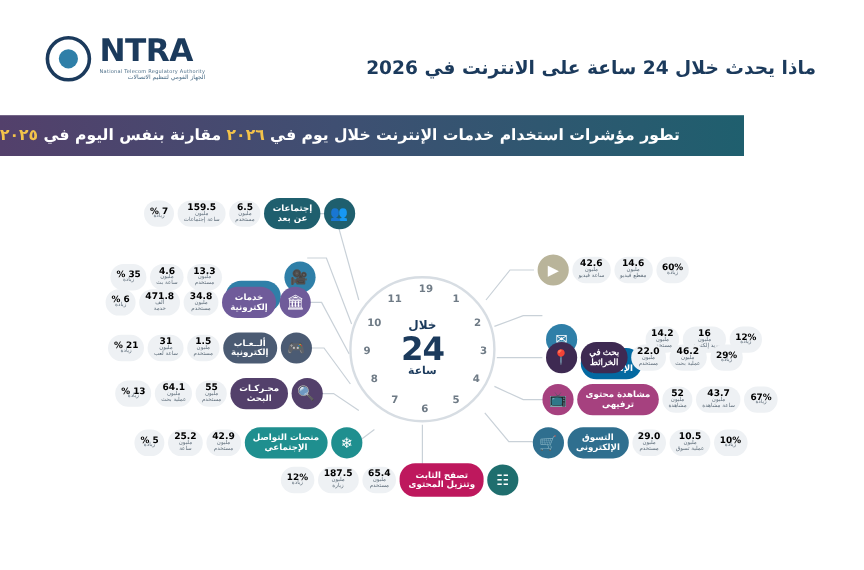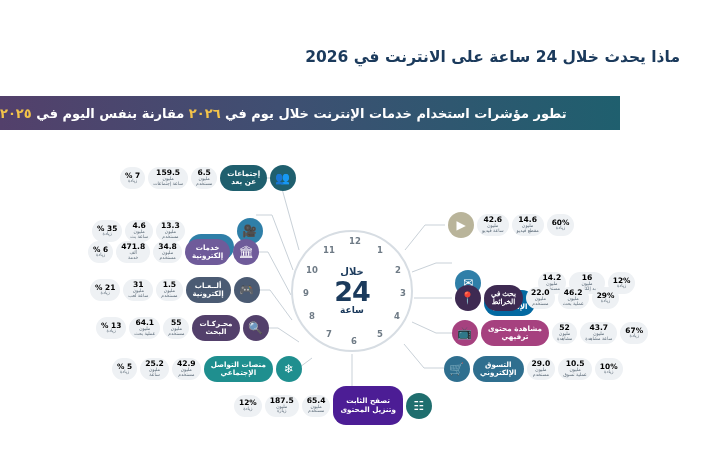--- a/index.html
+++ b/index.html
@@ -116,20 +116,28 @@
   .chip .small { font-size:4.6px; color:#5c6b78; font-weight:normal; }
   .chip .stack { display:flex; flex-direction:column; align-items:center; }
   .chip.pct .big { font-size:7.4px; }
   .chip.pct .small { font-size:4.6px; }
   svg.connector { position:absolute; left:0; top:0; pointer-events:none; }
 </style>
 </head>
 <body>
 
 <div id="header">
+  <div id="logo-block">
+    <div id="logo-mark"></div>
+    <div id="logo-text">
+      <div id="logo-title">NTRA</div>
+      <div id="logo-sub-en">National Telecom Regulatory Authority</div>
+      <div id="logo-sub-ar">الجهاز القومي لتنظيم الاتصالات</div>
+    </div>
+  </div>
   <div id="main-title">ماذا يحدث خلال 24 ساعة على الانترنت في 2026</div>
 </div>
 
 <div id="band">
   <div id="band-text">
     <span>تطور مؤشرات استخدام خدمات الإنترنت خلال يوم في </span><span class="hl">٢٠٢٦</span><span> مقارنة بنفس اليوم في </span><span class="hl">٢٠٢٥</span>
   </div>
 </div>
 
 <div id="diagram">
@@ -148,21 +156,21 @@
       <path d="M299,120 L279,48 L264,48"></path>
       <path d="M293,140 L272,85 L256,85"></path>
       <path d="M291,165 L268,122 L252,122"></path>
       <path d="M292,190 L270,160 L254,160"></path>
       <path d="M299,212 L278,198 L260,198"></path>
       <path d="M312,228 L296,240 L276,240"></path>
     </g>
   </svg>
 
   <div id="clock">
-    <div class="tick" style="left:56px; top:4px;">12</div>
+    <div class="tick" style="left:56px; top:4px;">19</div>
     <div class="tick" style="left:84px; top:13px;">1</div>
     <div class="tick" style="left:102px; top:33px;">2</div>
     <div class="tick" style="left:107px; top:56px;">3</div>
     <div class="tick" style="left:101px; top:79px;">4</div>
     <div class="tick" style="left:84px; top:97px;">5</div>
     <div class="tick" style="left:58px; top:104px;">6</div>
     <div class="tick" style="left:33px; top:97px;">7</div>
     <div class="tick" style="left:16px; top:79px;">8</div>
     <div class="tick" style="left:10px; top:56px;">9</div>
     <div class="tick" style="left:13px; top:33px;">10</div>
@@ -438,17 +446,17 @@
           <span class="big">187.5</span>
           <span class="small">مليون<br>زيارة</span>
         </span>
       </div>
     <div class="chip">
         <span class="stack">
           <span class="big">65.4</span>
           <span class="small">مليون<br>مستخدم</span>
         </span>
       </div>
-    <div class="label-pill" style="background:#4c1d95; height:39px;">تصفح الثابت<br>وتنزيل المحتوى</div>
+    <div class="label-pill" style="background:#be185d; height:28px;">تصفح الثابت<br>وتنزيل المحتوى</div>
     <div class="node-ico" style="background:#1f6e6e;">☷</div>
   </div>
 
 </div>
 
 </body></html>

